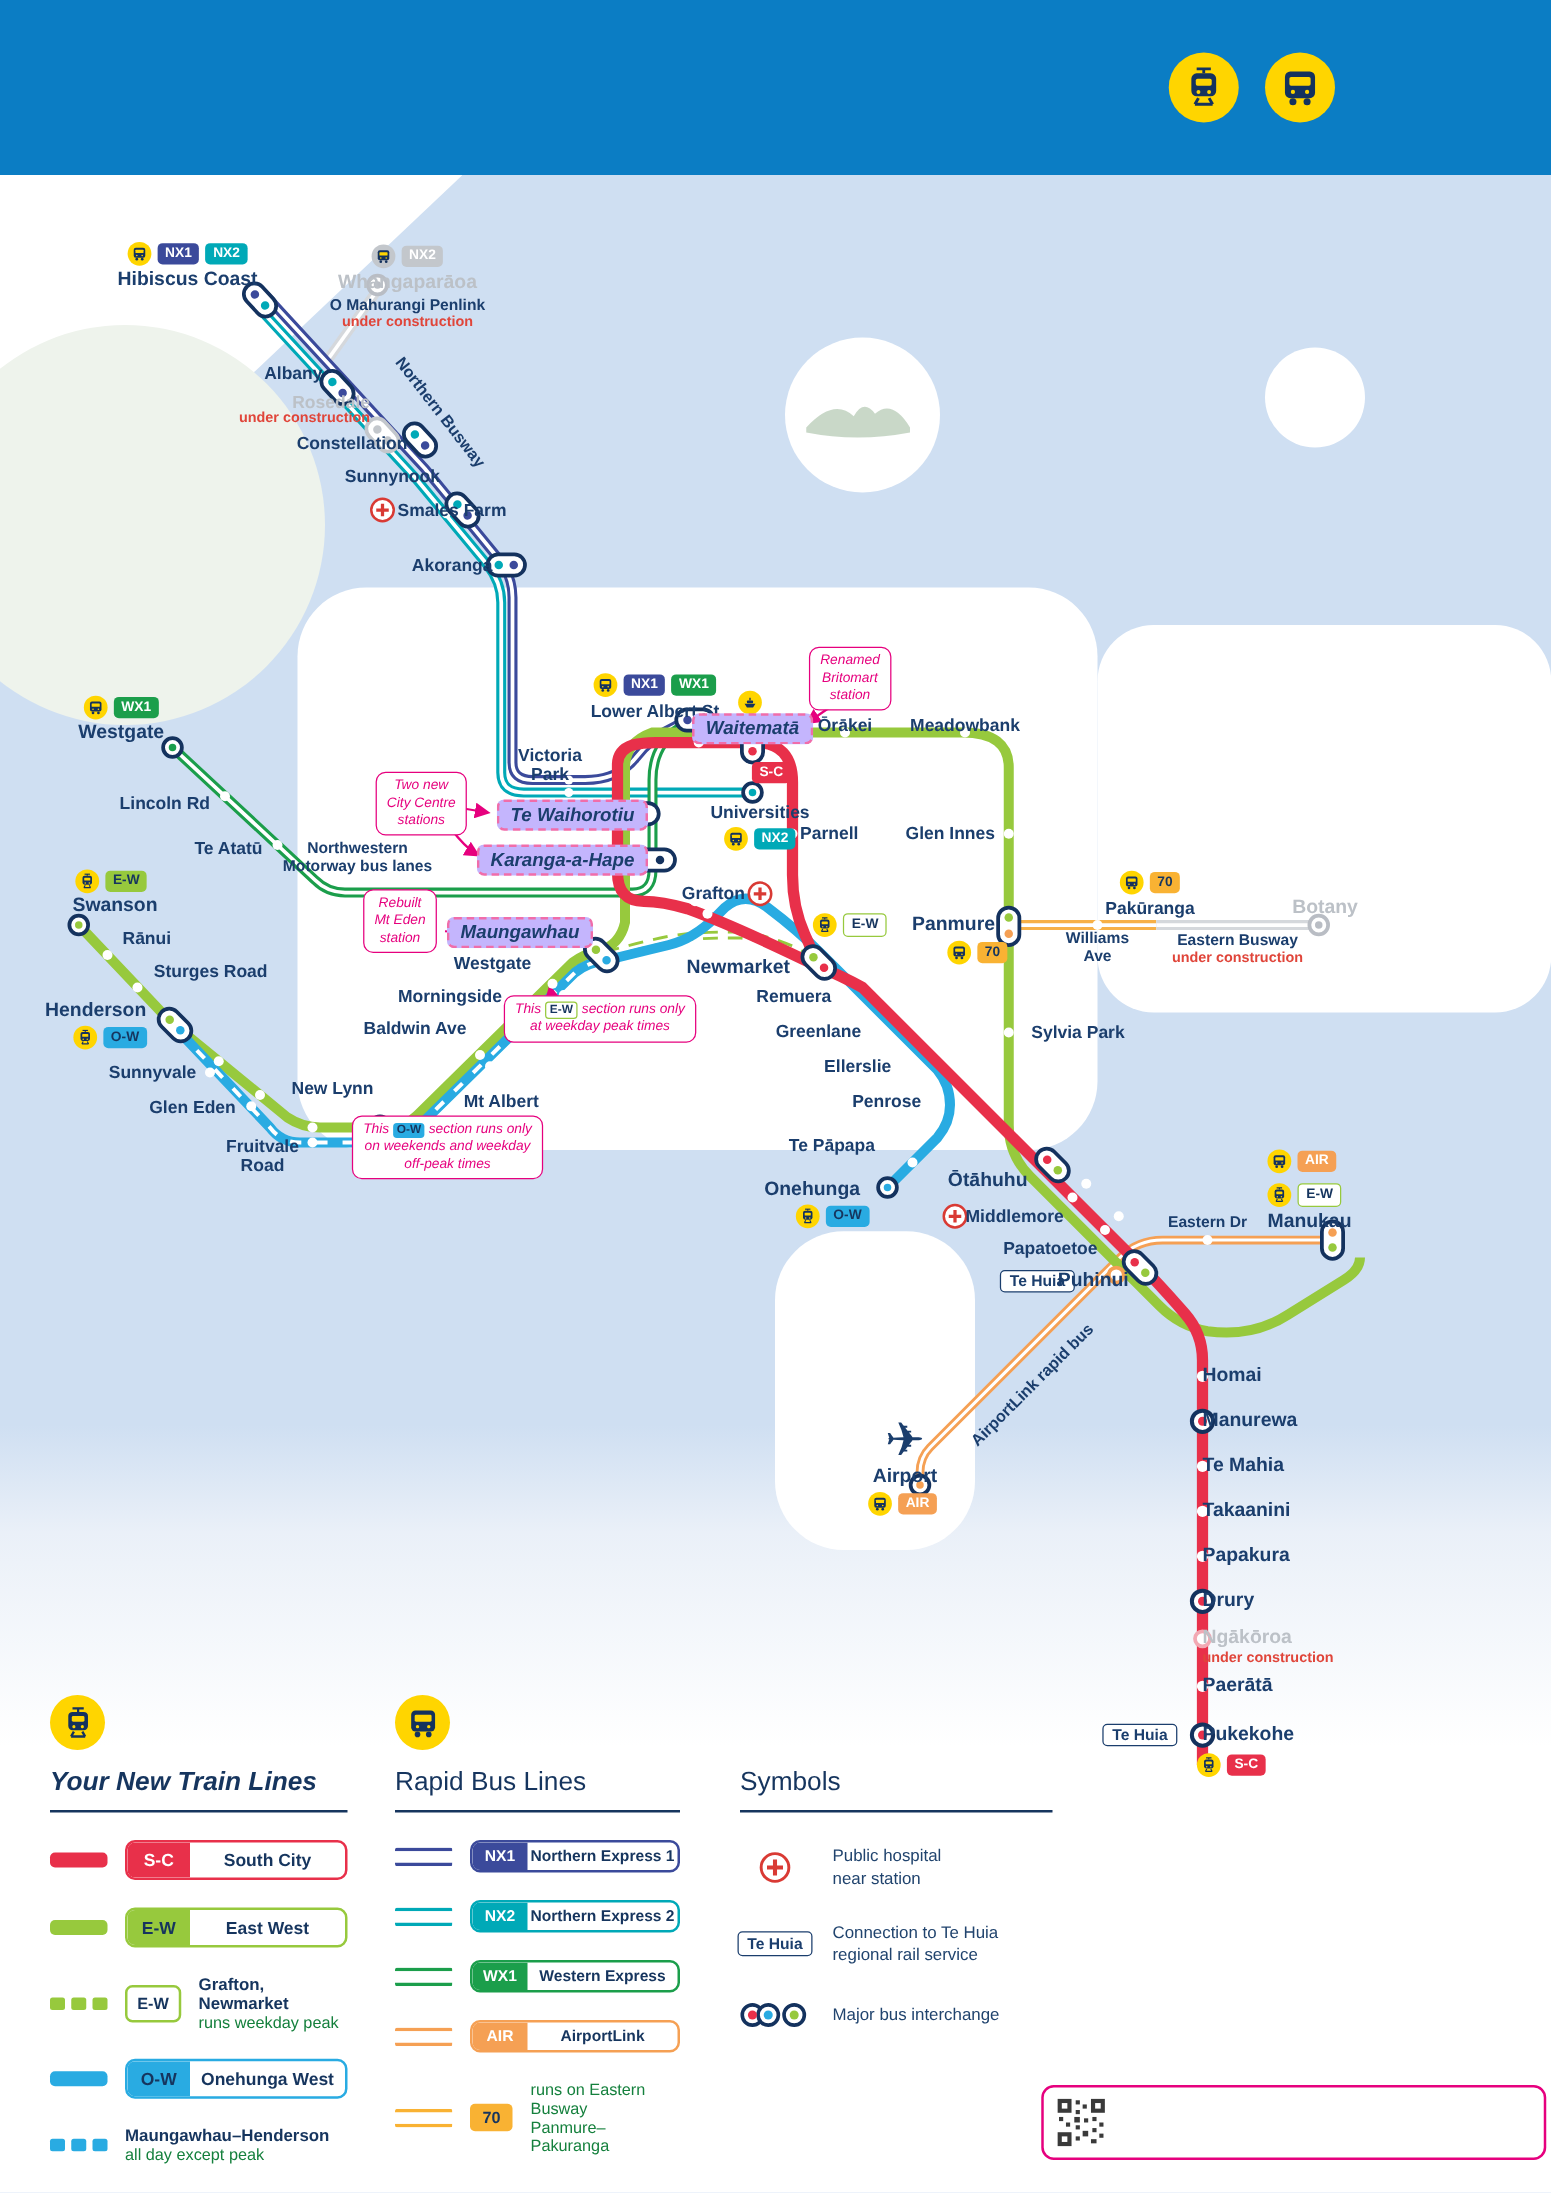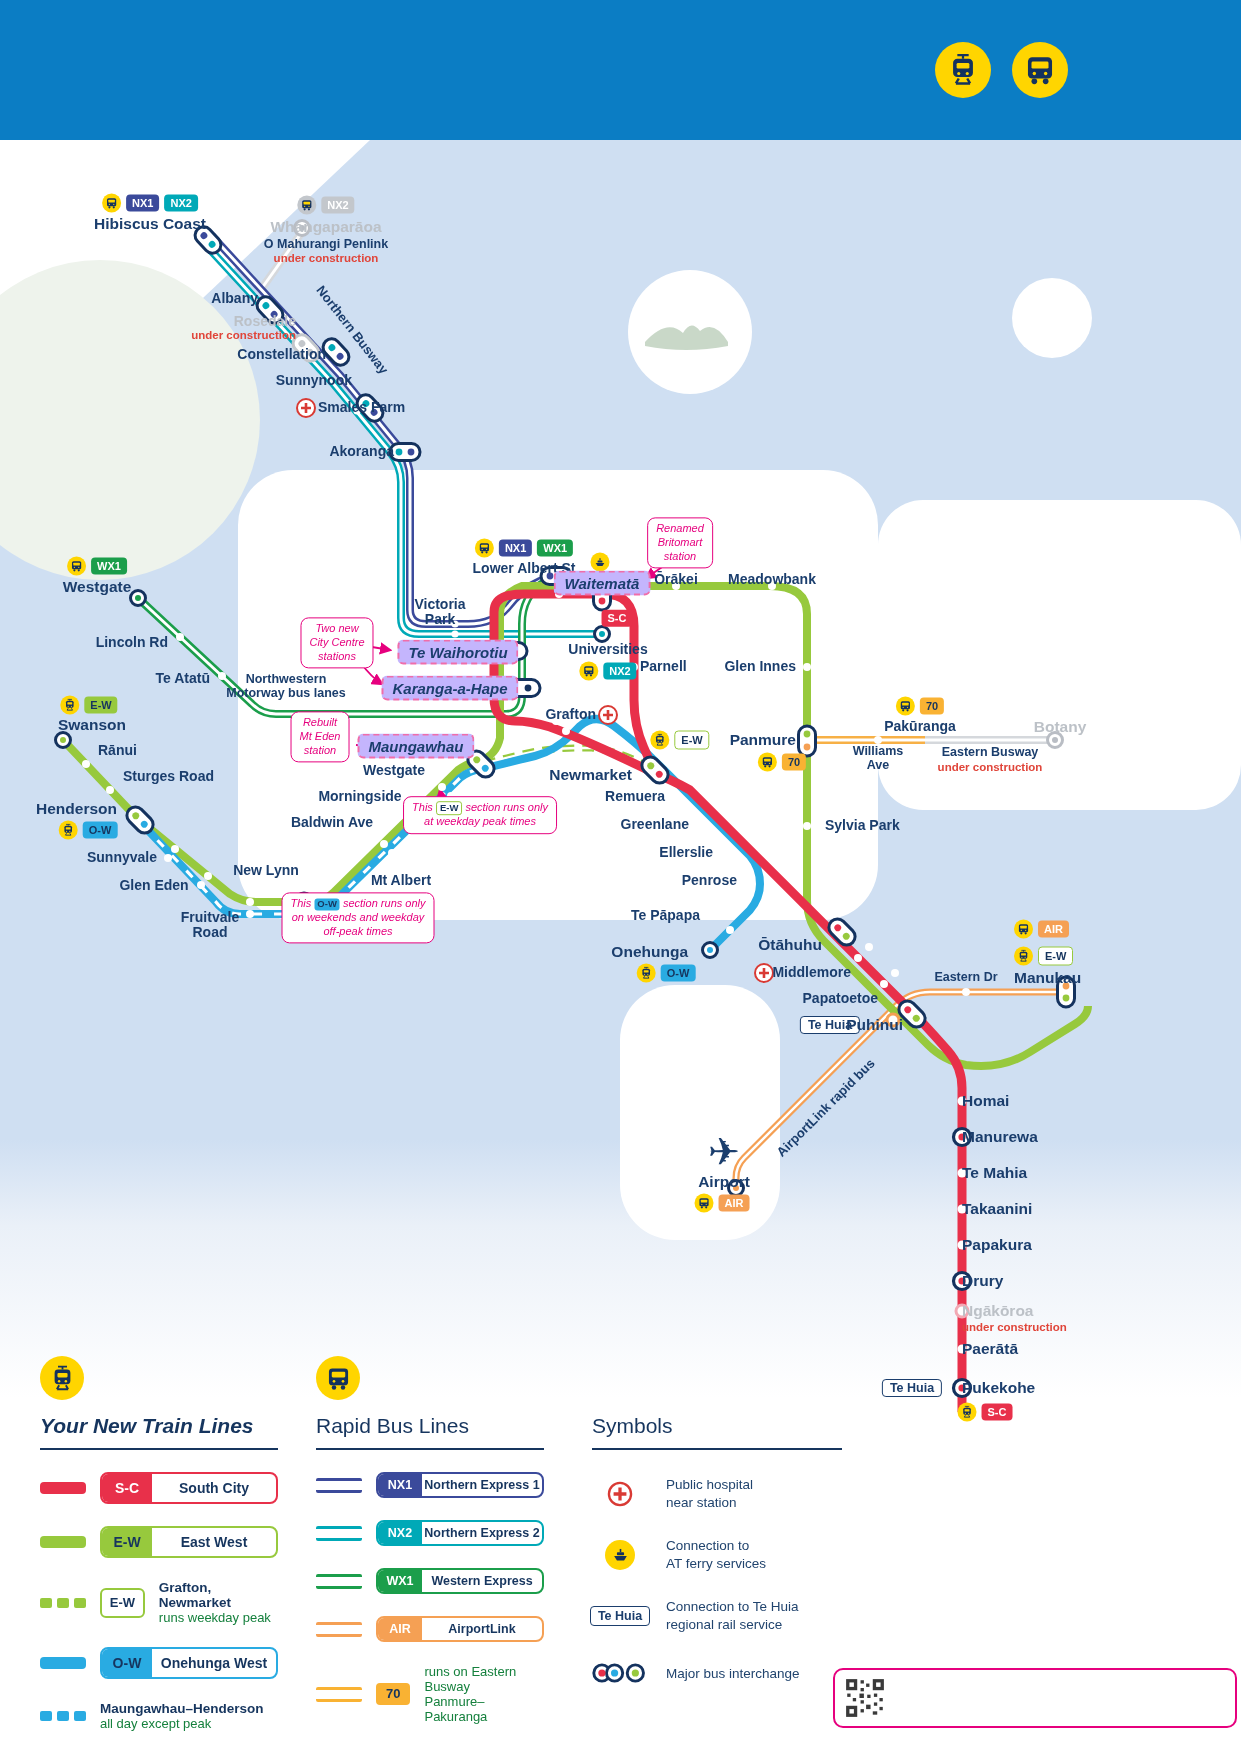--- a/index.html
+++ b/index.html
@@ -774,32 +774,20 @@
           <span class="sic">
             <svg width="28" height="28" viewBox="0 0 24 24">
               <circle cx="12" cy="12" r="9.5" fill="#fff" stroke="#d93a34" stroke-width="2"></circle>
               <path d="M12,6.5 V17.5 M6.5,12 H17.5" stroke="#d93a34" stroke-width="2.8"></path>
             </svg>
           </span>
           <div>Public hospital<br>near station</div>
         </div>
         <div class="srow">
           <span class="sic">
-            <span class="icirc" style="width:30px;height:30px;">
-              <svg style="width:19px;height:19px" viewBox="0 0 24 24">
-                <path d="M4,14 h16 l-3.5,5.5 h-9 z" fill="#14325e"></path>
-                <rect x="7.5" y="9" width="9" height="4" rx="1" fill="#14325e"></rect>
-                <rect x="11" y="5" width="2" height="4" fill="#14325e"></rect>
-              </svg>
-            </span>
-          </span>
-          <div>Connection to<br>AT ferry services</div>
-        </div>
-        <div class="srow">
-          <span class="sic">
             <span class="tehuia" style="position: static;">Te Huia</span>
           </span>
           <div>Connection to Te Huia<br>regional rail service</div>
         </div>
         <div class="srow">
           <span class="sic">
             <svg width="62" height="28" viewBox="0 0 62 28">
               <circle cx="11" cy="14" r="9" fill="#fff" stroke="#14325e" stroke-width="3.2"></circle>
               <circle cx="25" cy="14" r="9" fill="#fff" stroke="#14325e" stroke-width="3.2"></circle>
               <circle cx="11" cy="14" r="4" fill="#e8304a"></circle>

